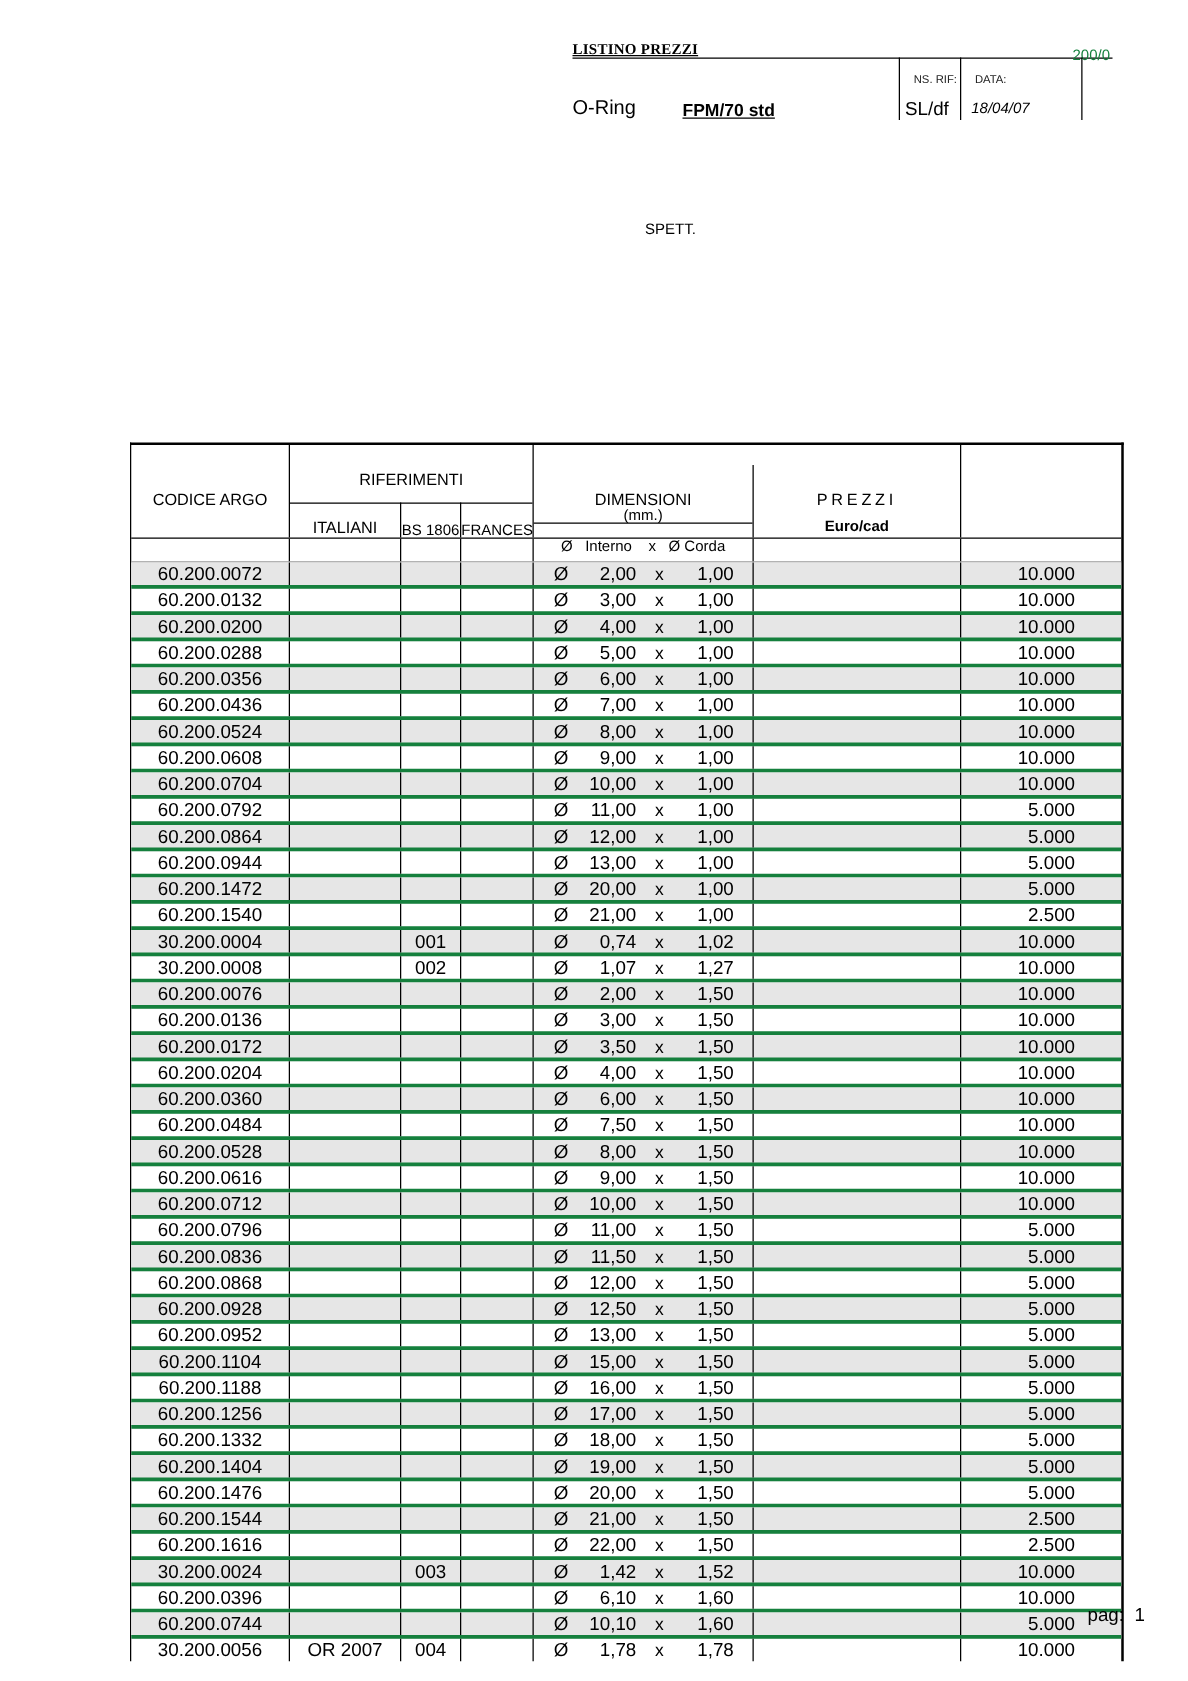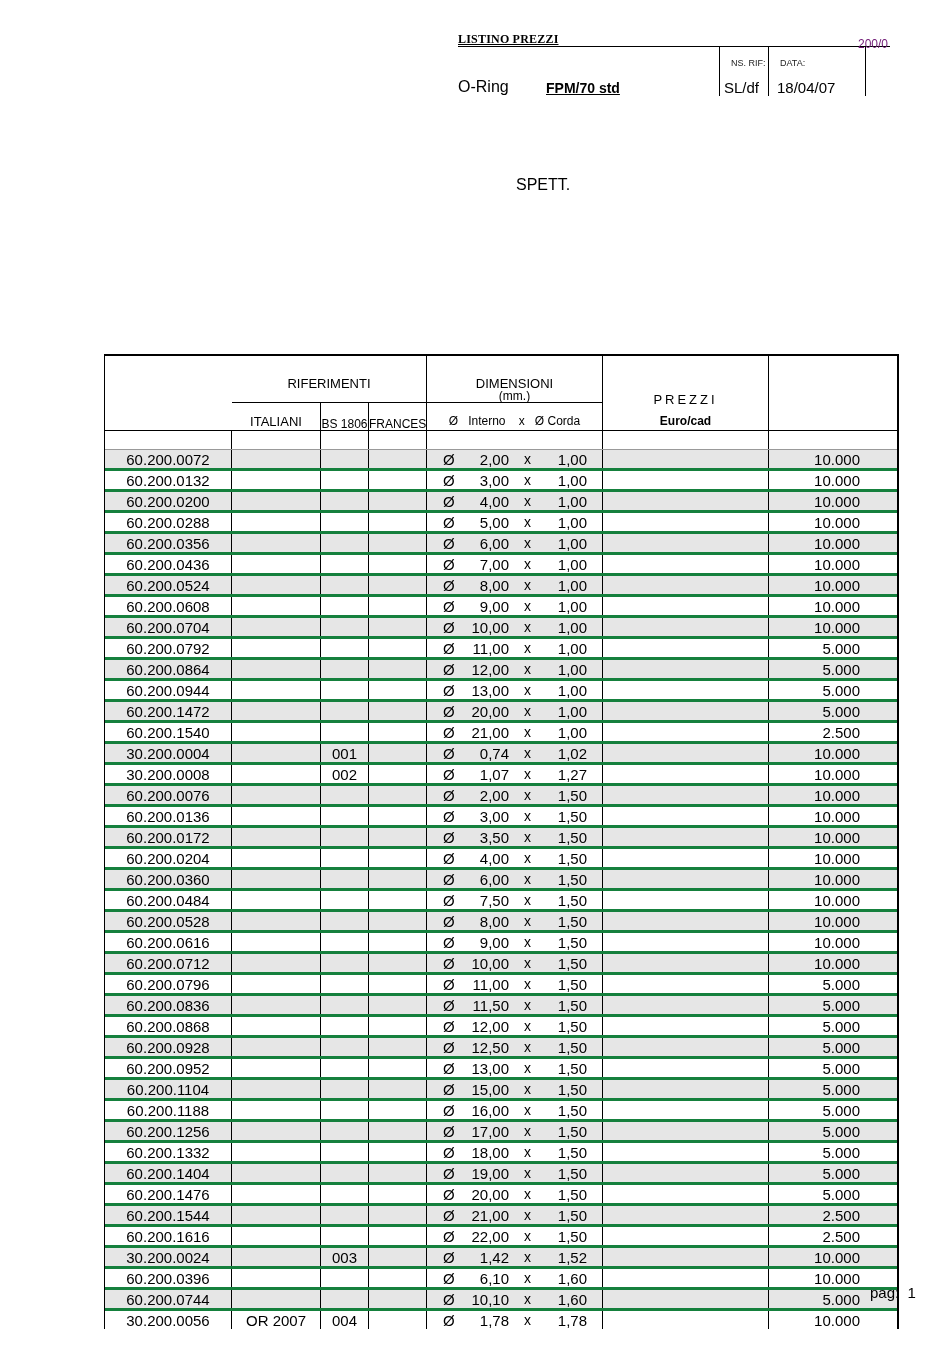--- a/index.html
+++ b/index.html
@@ -26,21 +26,21 @@
       text-decoration: underline;
       letter-spacing: 0.2px;
     }
     .title-line {
       left: 458px; top: 46px; width: 432px; height: 0;
       border-top: 1px solid #000;
     }
     .doc-no {
       left: 858px; top: 37px;
       font-size: 12px;
-      color: #701a75;
+      color: #15803d;
     }
     .vline { width: 0; border-left: 1px solid #000; }
     .v1 { left: 719px; top: 46px; height: 50px; }
     .v2 { left: 768px; top: 46px; height: 50px; }
     .v3 { left: 865px; top: 46px; height: 50px; }
     .small-label {
       font-size: 9px;
       color: #222;
     }
     .nsrif-label { left: 731px; top: 58px; }
@@ -49,24 +49,24 @@
       left: 458px; top: 78px;
       font-size: 16px;
     }
     .material {
       left: 546px; top: 80px;
       font-size: 14px;
       font-weight: bold;
       text-decoration: underline;
     }
     .nsrif-value { left: 724px; top: 79px; font-size: 15px; }
-    .date-value { left: 777px; top: 79px; font-size: 15px; }
+    .date-value { left: 777px; top: 79px; font-size: 12px; font-style: italic; }
     .spett {
       left: 516px; top: 176px;
-      font-size: 16px;
+      font-size: 12px;
     }
 
     
     .table {
       left: 104px; top: 354px;
       width: 792px;
       border-top: 2px solid #000;
       border-left: 1px solid #000;
       border-right: 2px solid #000;
     }
@@ -78,21 +78,21 @@
     .hcell {
       position: absolute;
       top: 0; bottom: 0;
       border-right: 1px solid #000;
       font-size: 13px;
       text-align: center;
       box-sizing: border-box;
     }
     .hc-codice { left: 0; width: 127px; }
     .hc-rif { left: 127px; width: 195px; text-decoration: underline; }
-    .hc-dim { left: 322px; width: 176px; }
+    .hc-dim { left: 322px; width: 176px; margin-top: 16px; }
     .hc-prezzi { left: 498px; width: 166px; }
     .hc-conf { left: 664px; width: 127px; border-right: none; }
 
     .hc-codice .lbl { position: absolute; left: 0; right: 0; top: 36px; }
     .hc-rif .top-lbl { position: absolute; left: 0; right: 0; top: 20px; }
     .hc-rif .divider {
       position: absolute; left: 0; right: 0; top: 46px;
       border-top: 1px solid #000;
     }
     .sub {
@@ -180,20 +180,23 @@
 <div class="abs small-label nsrif-label">NS. RIF:</div>
 <div class="abs small-label data-label">DATA:</div>
 <div class="abs product">O-Ring</div>
 <div class="abs material">FPM/70 std</div>
 <div class="abs nsrif-value">SL/df</div>
 <div class="abs date-value">18/04/07</div>
 <div class="abs spett">SPETT.</div>
 
 <div class="abs table">
   <div class="hdr">
+    <div class="hcell hc-codice">
+      <span class="lbl">CODICE  ARGO</span>
+    </div>
     <div class="hcell hc-rif">
       <span class="top-lbl">RIFERIMENTI</span>
       <div class="divider"></div>
       <div class="sub sub-it">
         <span class="lbl">ITALIANI</span>
       </div>
       <div class="sub sub-bs">
         <span class="lbl">BS 1806</span>
       </div>
       <div class="sub sub-fr">

